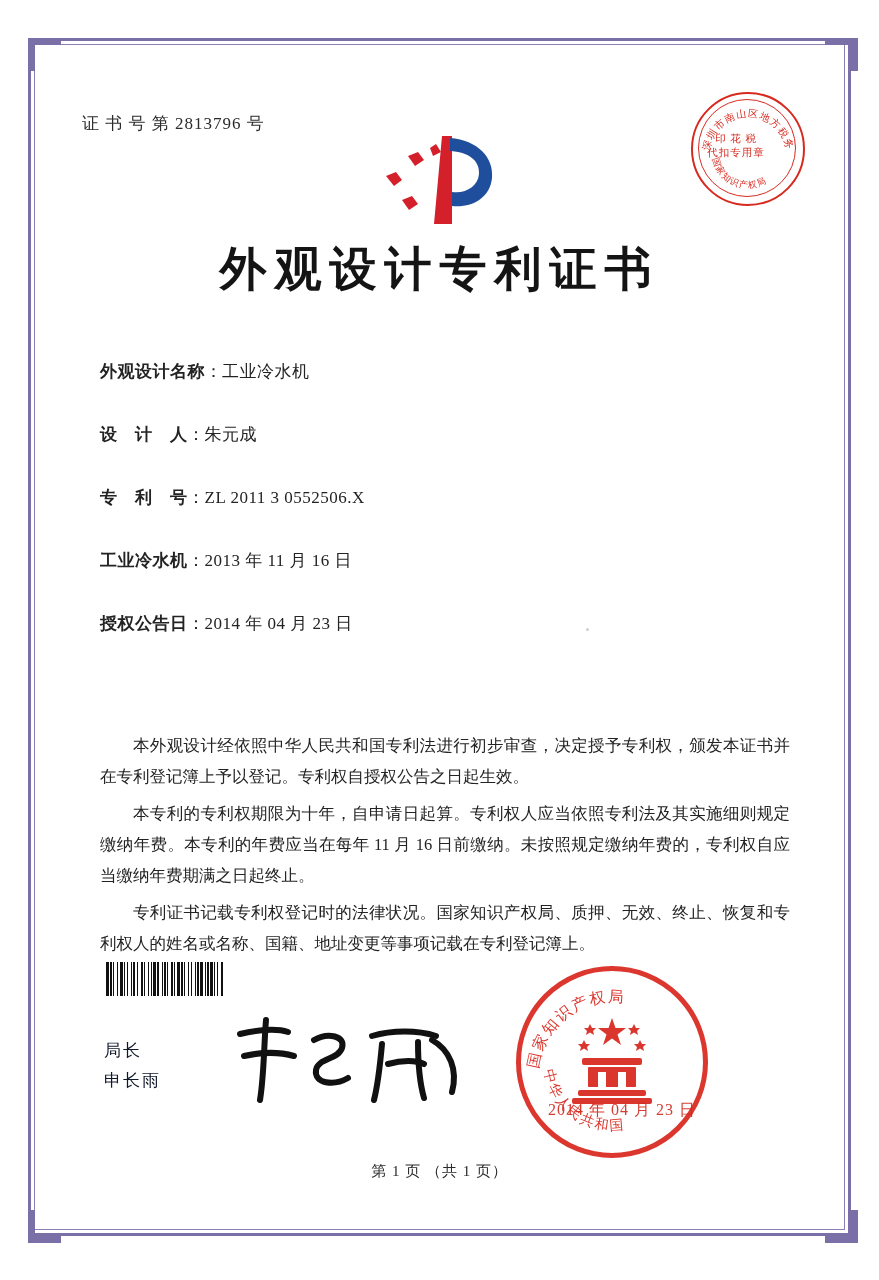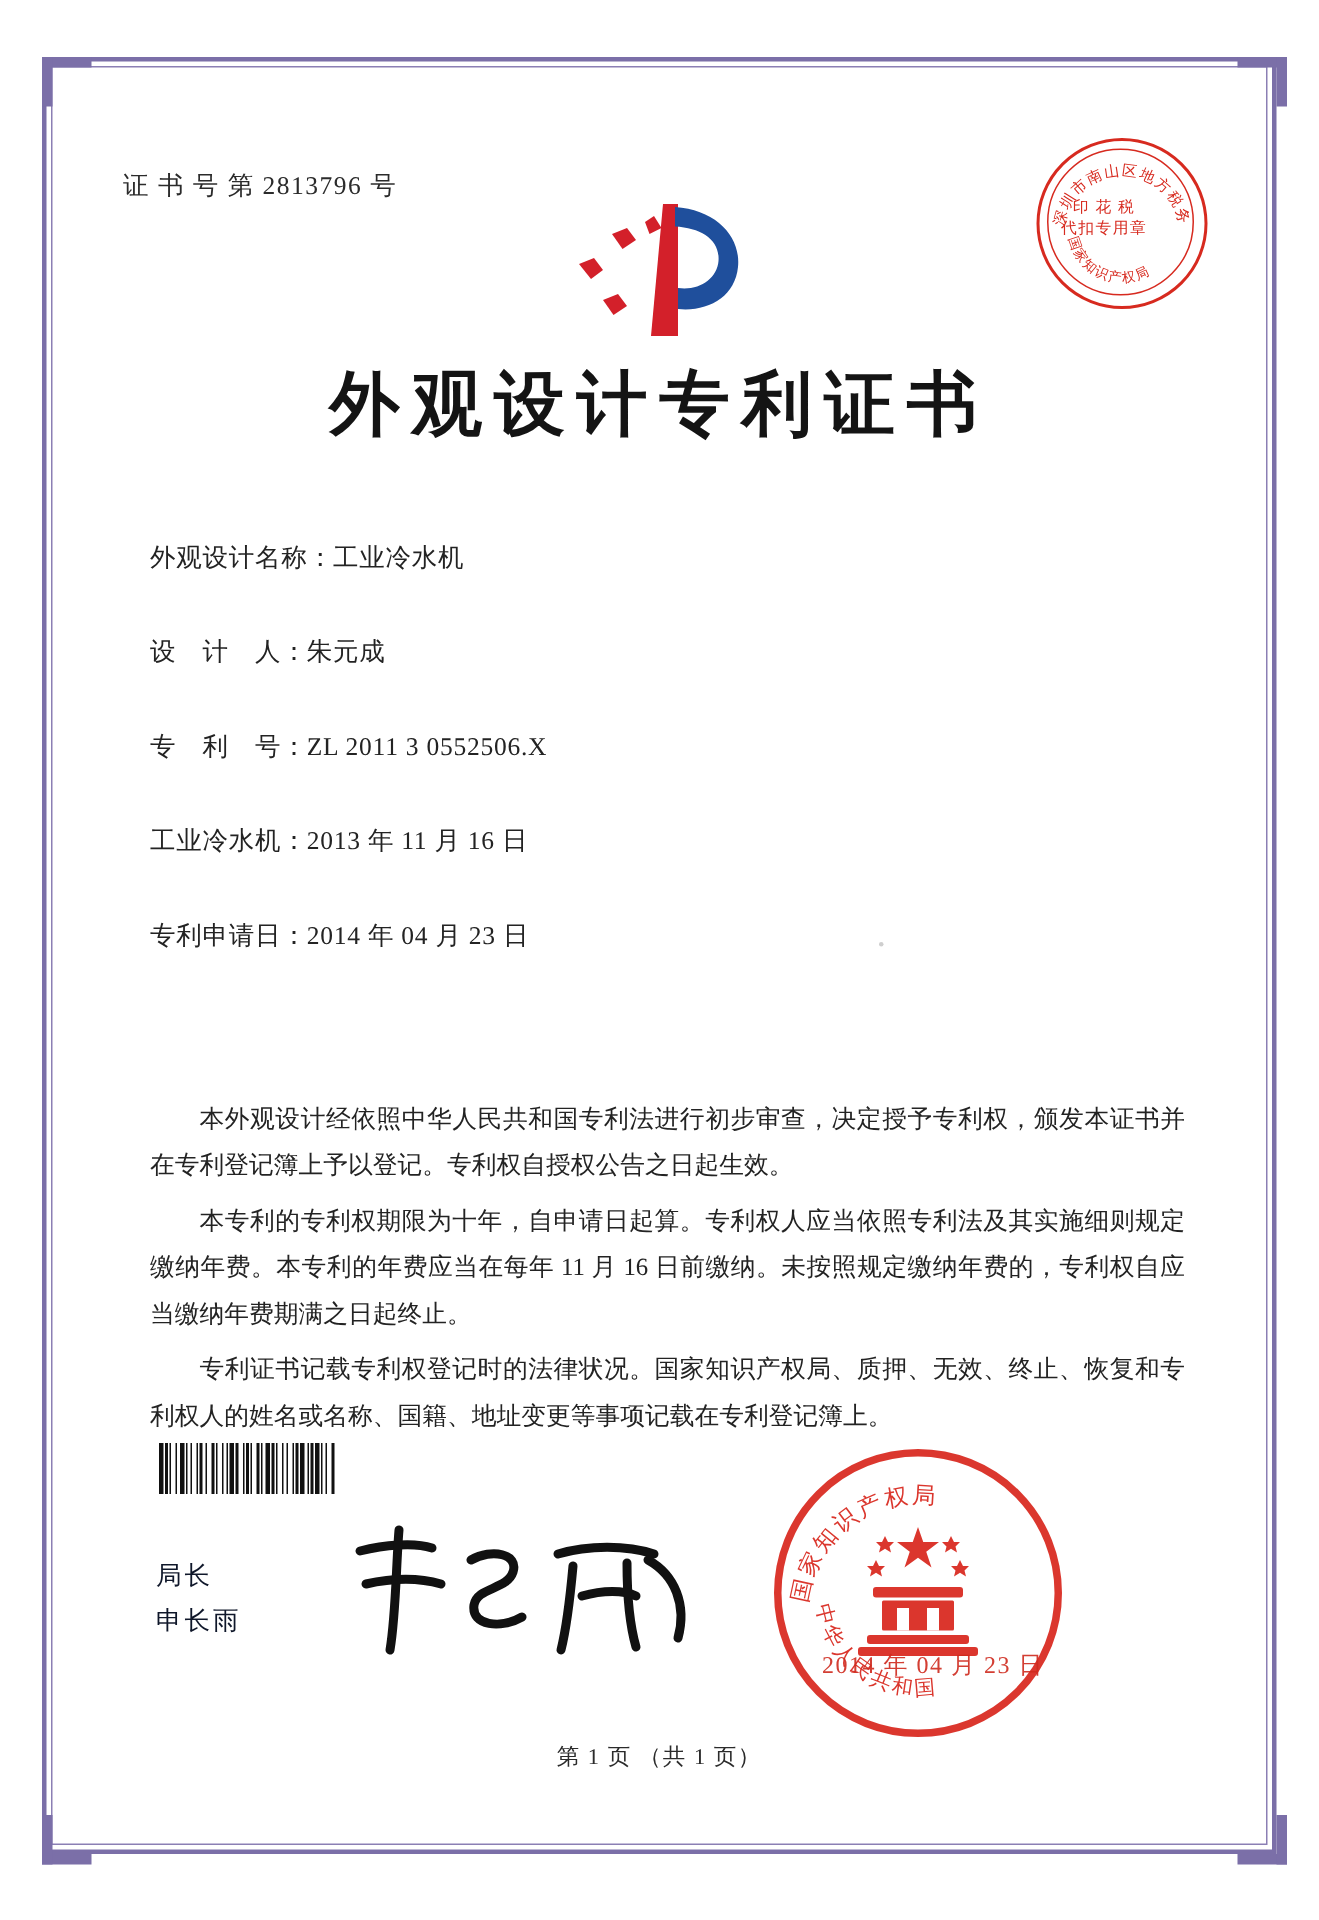--- a/index.html
+++ b/index.html
@@ -111,21 +111,21 @@
     position: absolute;
     left: 100px; top: 360px;
     width: 700px;
   }
   .field {
     font-size: 17px;
     color: #232323;
     margin-bottom: 40px;
     white-space: nowrap;
   }
-  .field .lbl { letter-spacing: 0.5px; }
+  .field .lbl { letter-spacing: 0.5px; font-weight: bold; }
   .field .val { letter-spacing: 0.5px; }
 
   
   .paras {
     position: absolute;
     left: 100px; top: 730px;
     width: 690px;
     font-size: 16.5px;
     line-height: 31px;
     color: #232323;
@@ -261,21 +261,21 @@
     <div class="field">
       <span class="lbl">设　计　人</span><span>：</span><span class="val">朱元成</span>
     </div>
     <div class="field">
       <span class="lbl">专　利　号</span><span>：</span><span class="val">ZL 2011 3 0552506.X</span>
     </div>
     <div class="field">
       <span class="lbl">工业冷水机</span><span>：</span><span class="val">2013 年 11 月 16 日</span>
     </div>
     <div class="field">
-      <span class="lbl">专利申请日</span><span>：</span><span class="val">2014 年 04 月 23 日</span>
+      <span class="lbl">授权公告日</span><span>：</span><span class="val">2014 年 04 月 23 日</span>
     </div>
   </div>
 
   <div class="faint-dot"></div>
 
   <div class="paras">
     <p>本外观设计经依照中华人民共和国专利法进行初步审查，决定授予专利权，颁发本证书并在专利登记簿上予以登记。专利权自授权公告之日起生效。</p>
     <p>本专利的专利权期限为十年，自申请日起算。专利权人应当依照专利法及其实施细则规定缴纳年费。本专利的年费应当在每年 11 月 16 日前缴纳。未按照规定缴纳年费的，专利权自应当缴纳年费期满之日起终止。</p>
     <p>专利证书记载专利权登记时的法律状况。国家知识产权局、质押、无效、终止、恢复和专利权人的姓名或名称、国籍、地址变更等事项记载在专利登记簿上。</p>
   </div>

